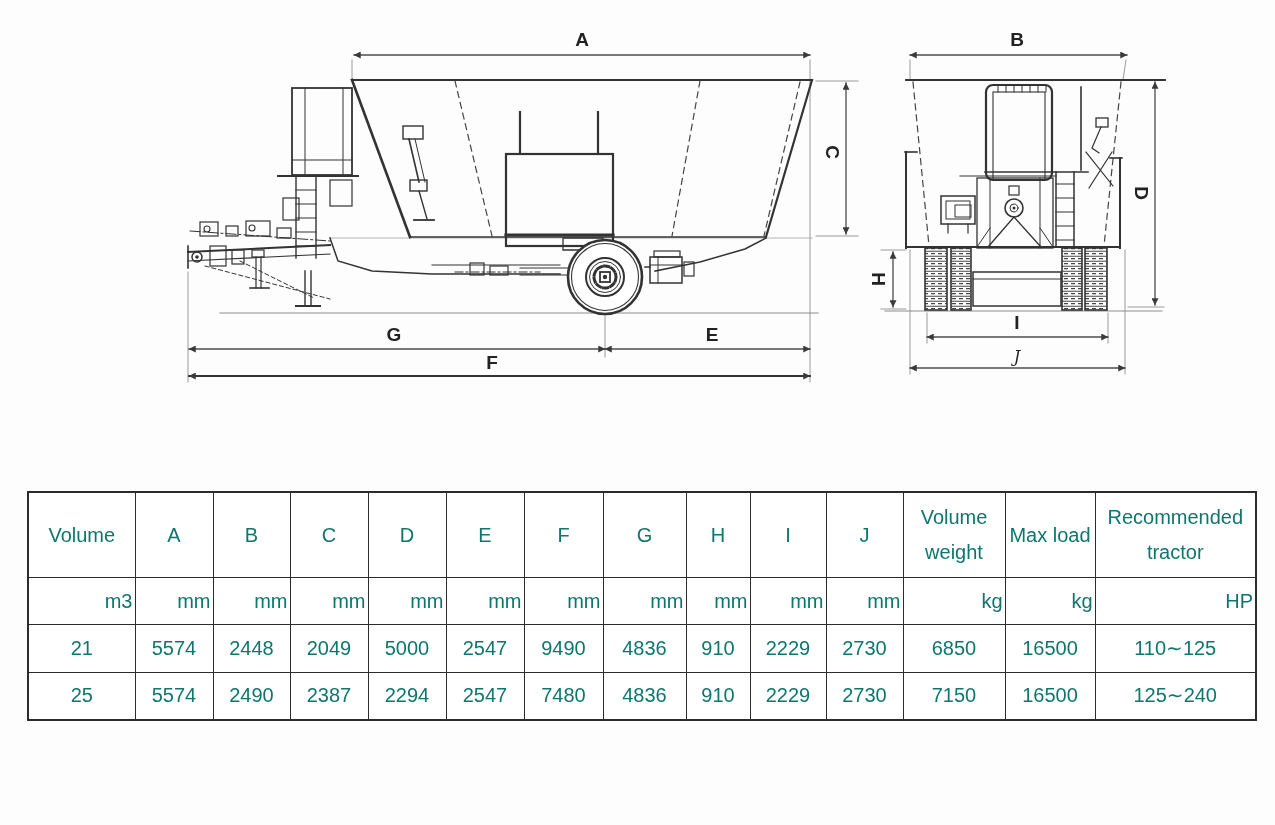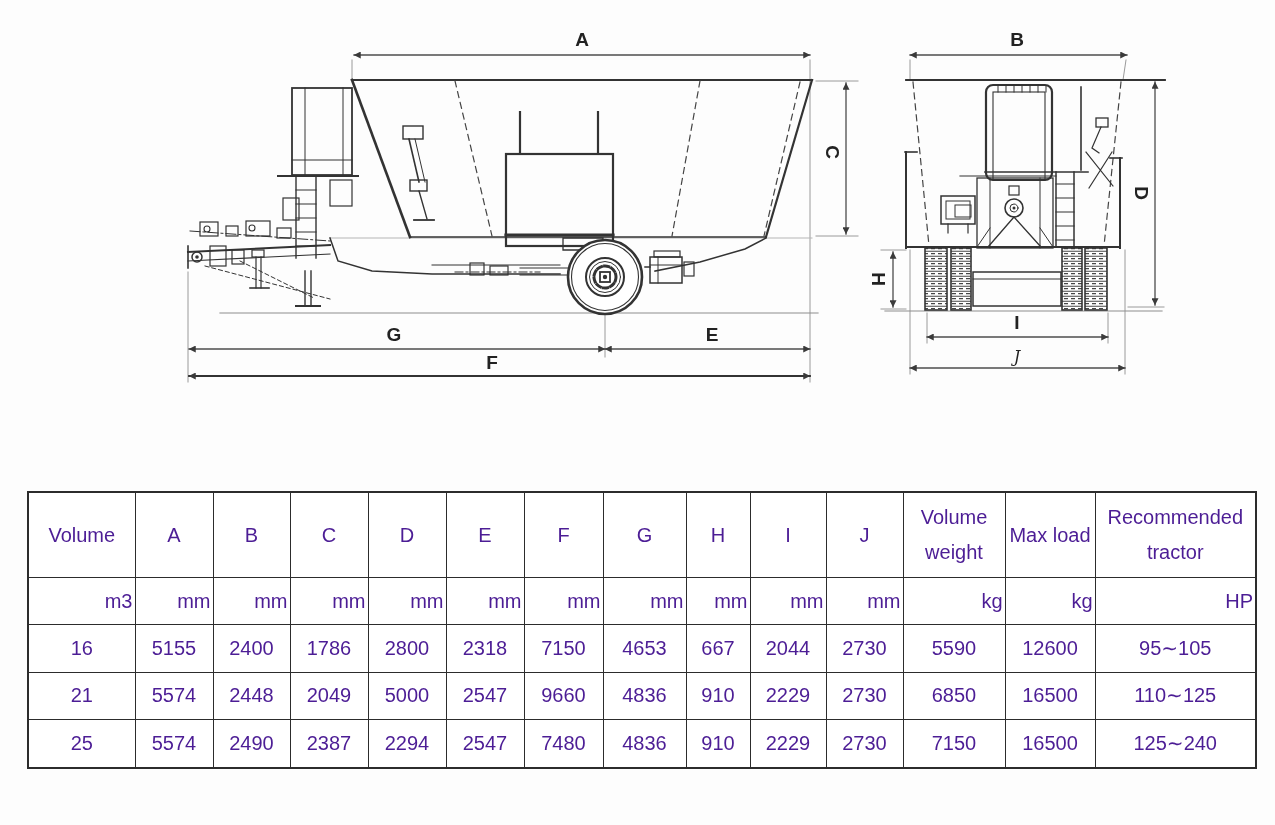--- a/index.html
+++ b/index.html
@@ -7,21 +7,21 @@
     width:1275px;height:825px;overflow:hidden;background:#fdfdfd;
     font-family:"Liberation Sans",sans-serif;color:#111;
   }
   .stage{position:relative;width:1275px;height:825px;}
   .drawing{position:absolute;top:0;left:0;}
   .dim-label{font-family:"Liberation Sans",sans-serif;font-size:19px;font-weight:bold;fill:#222;}
   .dim-label-serif{font-family:"DejaVu Serif","Liberation Serif",serif;font-size:16px;font-style:italic;fill:#222;}
   table.spec{
     position:absolute;left:27px;top:491px;width:1228px;
     border-collapse:collapse;table-layout:fixed;
-    font-size:20px;color:#4c1d95;background:#fff;
+    font-size:20px;color:#0f766e;background:#fff;
   }
   table.spec th,table.spec td{
     border:1.6px solid #2c2c2c;text-align:center;vertical-align:middle;
     font-weight:400;padding:0 2px;line-height:1.75;
   }
   table.spec{border:2.2px solid #2c2c2c;}
   tr.hdr-row th{height:84px;}
   tr.unit-row th{height:46px;text-align:right;}
   tbody tr td{height:46.5px;}
 </style>
@@ -320,43 +320,27 @@
           <th>mm</th>
           <th>mm</th>
           <th>mm</th>
           <th>kg</th>
           <th>kg</th>
           <th>HP</th>
         </tr>
       </thead>
     <tbody>
         <tr>
-          <td>16</td>
-          <td>5155</td>
-          <td>2400</td>
-          <td>1786</td>
-          <td>2800</td>
-          <td>2318</td>
-          <td>7150</td>
-          <td>4653</td>
-          <td>667</td>
-          <td>2044</td>
-          <td>2730</td>
-          <td>5590</td>
-          <td>12600</td>
-          <td>95∼105</td>
-        </tr>
-        <tr>
           <td>21</td>
           <td>5574</td>
           <td>2448</td>
           <td>2049</td>
           <td>5000</td>
           <td>2547</td>
-          <td>9660</td>
+          <td>9490</td>
           <td>4836</td>
           <td>910</td>
           <td>2229</td>
           <td>2730</td>
           <td>6850</td>
           <td>16500</td>
           <td>110∼125</td>
         </tr>
         <tr>
           <td>25</td>

